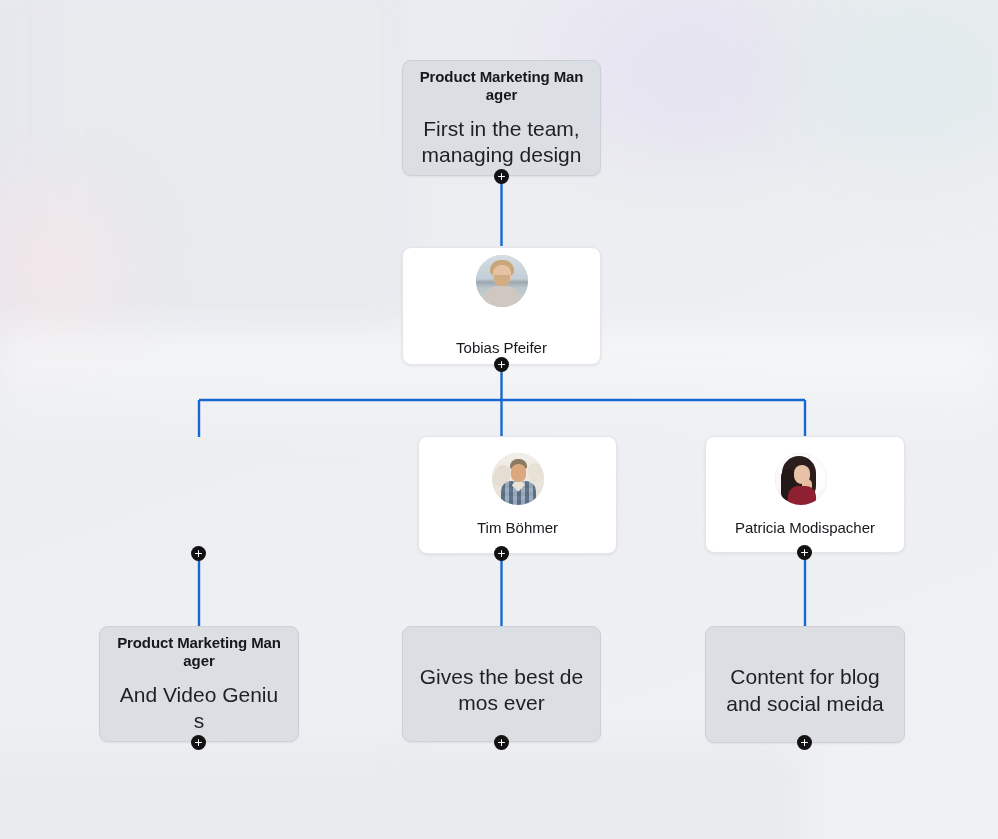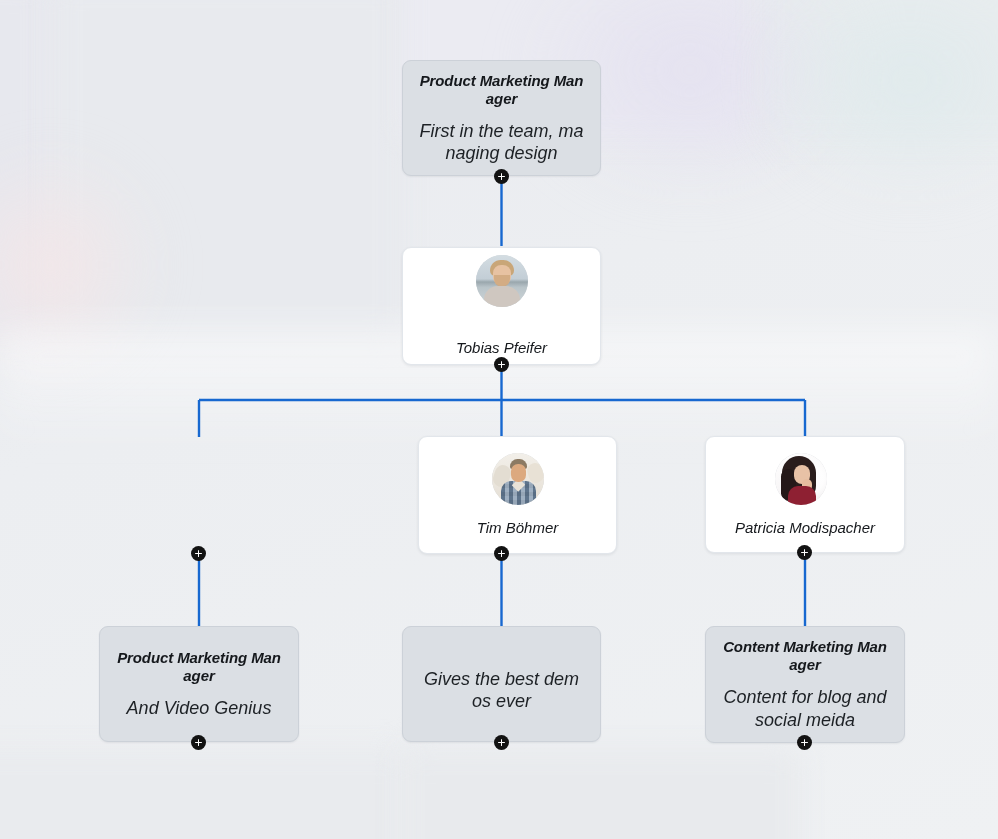--- a/index.html
+++ b/index.html
@@ -60,21 +60,21 @@
     left:400px; top:750px; width:400px; height:140px;
     background:#e8eaed; border-radius:10px;
   }
   #bg-sheen {
     position:absolute; left:0; top:330px; width:998px; height:120px;
     background:linear-gradient(180deg,rgba(255,255,255,.55),rgba(255,255,255,0));
     filter:blur(18px);
   }
 
   
-  #chart { position:absolute; inset:0; z-index:2;font-style:italic; }
+  #chart { position:absolute; inset:0; z-index:2; }
   #connectors { position:absolute; left:0; top:0; width:998px; height:839px; z-index:1; }
 
   .node {
     position:absolute;
     border-radius:9px;
     display:flex; flex-direction:column;
     align-items:center; justify-content:center;
   }
   .node.role {
     background:#dbdfe4;
@@ -88,21 +88,21 @@
     box-shadow:0 1px 3px rgba(30,40,60,.09);
   }
 
   .role-title {
     font-size:15px; font-weight:bold; color:#15181c;
     text-align:center; line-height:1.2; letter-spacing:-.1px;
     word-break:break-all;
   }
   .role-sub {
     margin-top:12px;
-    font-size:18px; color:#1d2125; text-align:center;
+    font-size:21px; color:#1d2125; text-align:center;
     line-height:1.25; word-break:break-all;
   }
 
   .avatar {
     width:52px; height:52px; border-radius:50%;
     overflow:hidden; position:relative;
     background:#cfd4d8;
   }
   .person-name {
     margin-top:14px; font-size:15px; color:#15181c; text-align:center;
@@ -253,18 +253,17 @@
     <div class="role-sub">And Video Genius</div>
   </div>
   <div class="plus" style="left:191px; top:735px;"></div>
 
   <div class="node role" style="left:402px; top:626px; width:199px; height:116px;">
     <div class="role-sub">Gives the best demos ever</div>
   </div>
   <div class="plus" style="left:494px; top:735px;"></div>
 
   <div class="node role" style="left:705px; top:626px; width:200px; height:117px;">
-    <div class="role-title">Content Marketing Manager</div>
     <div class="role-sub">Content for blog and social meida</div>
   </div>
   <div class="plus" style="left:797px; top:735px;"></div>
 
 </div>
 
 </body></html>

